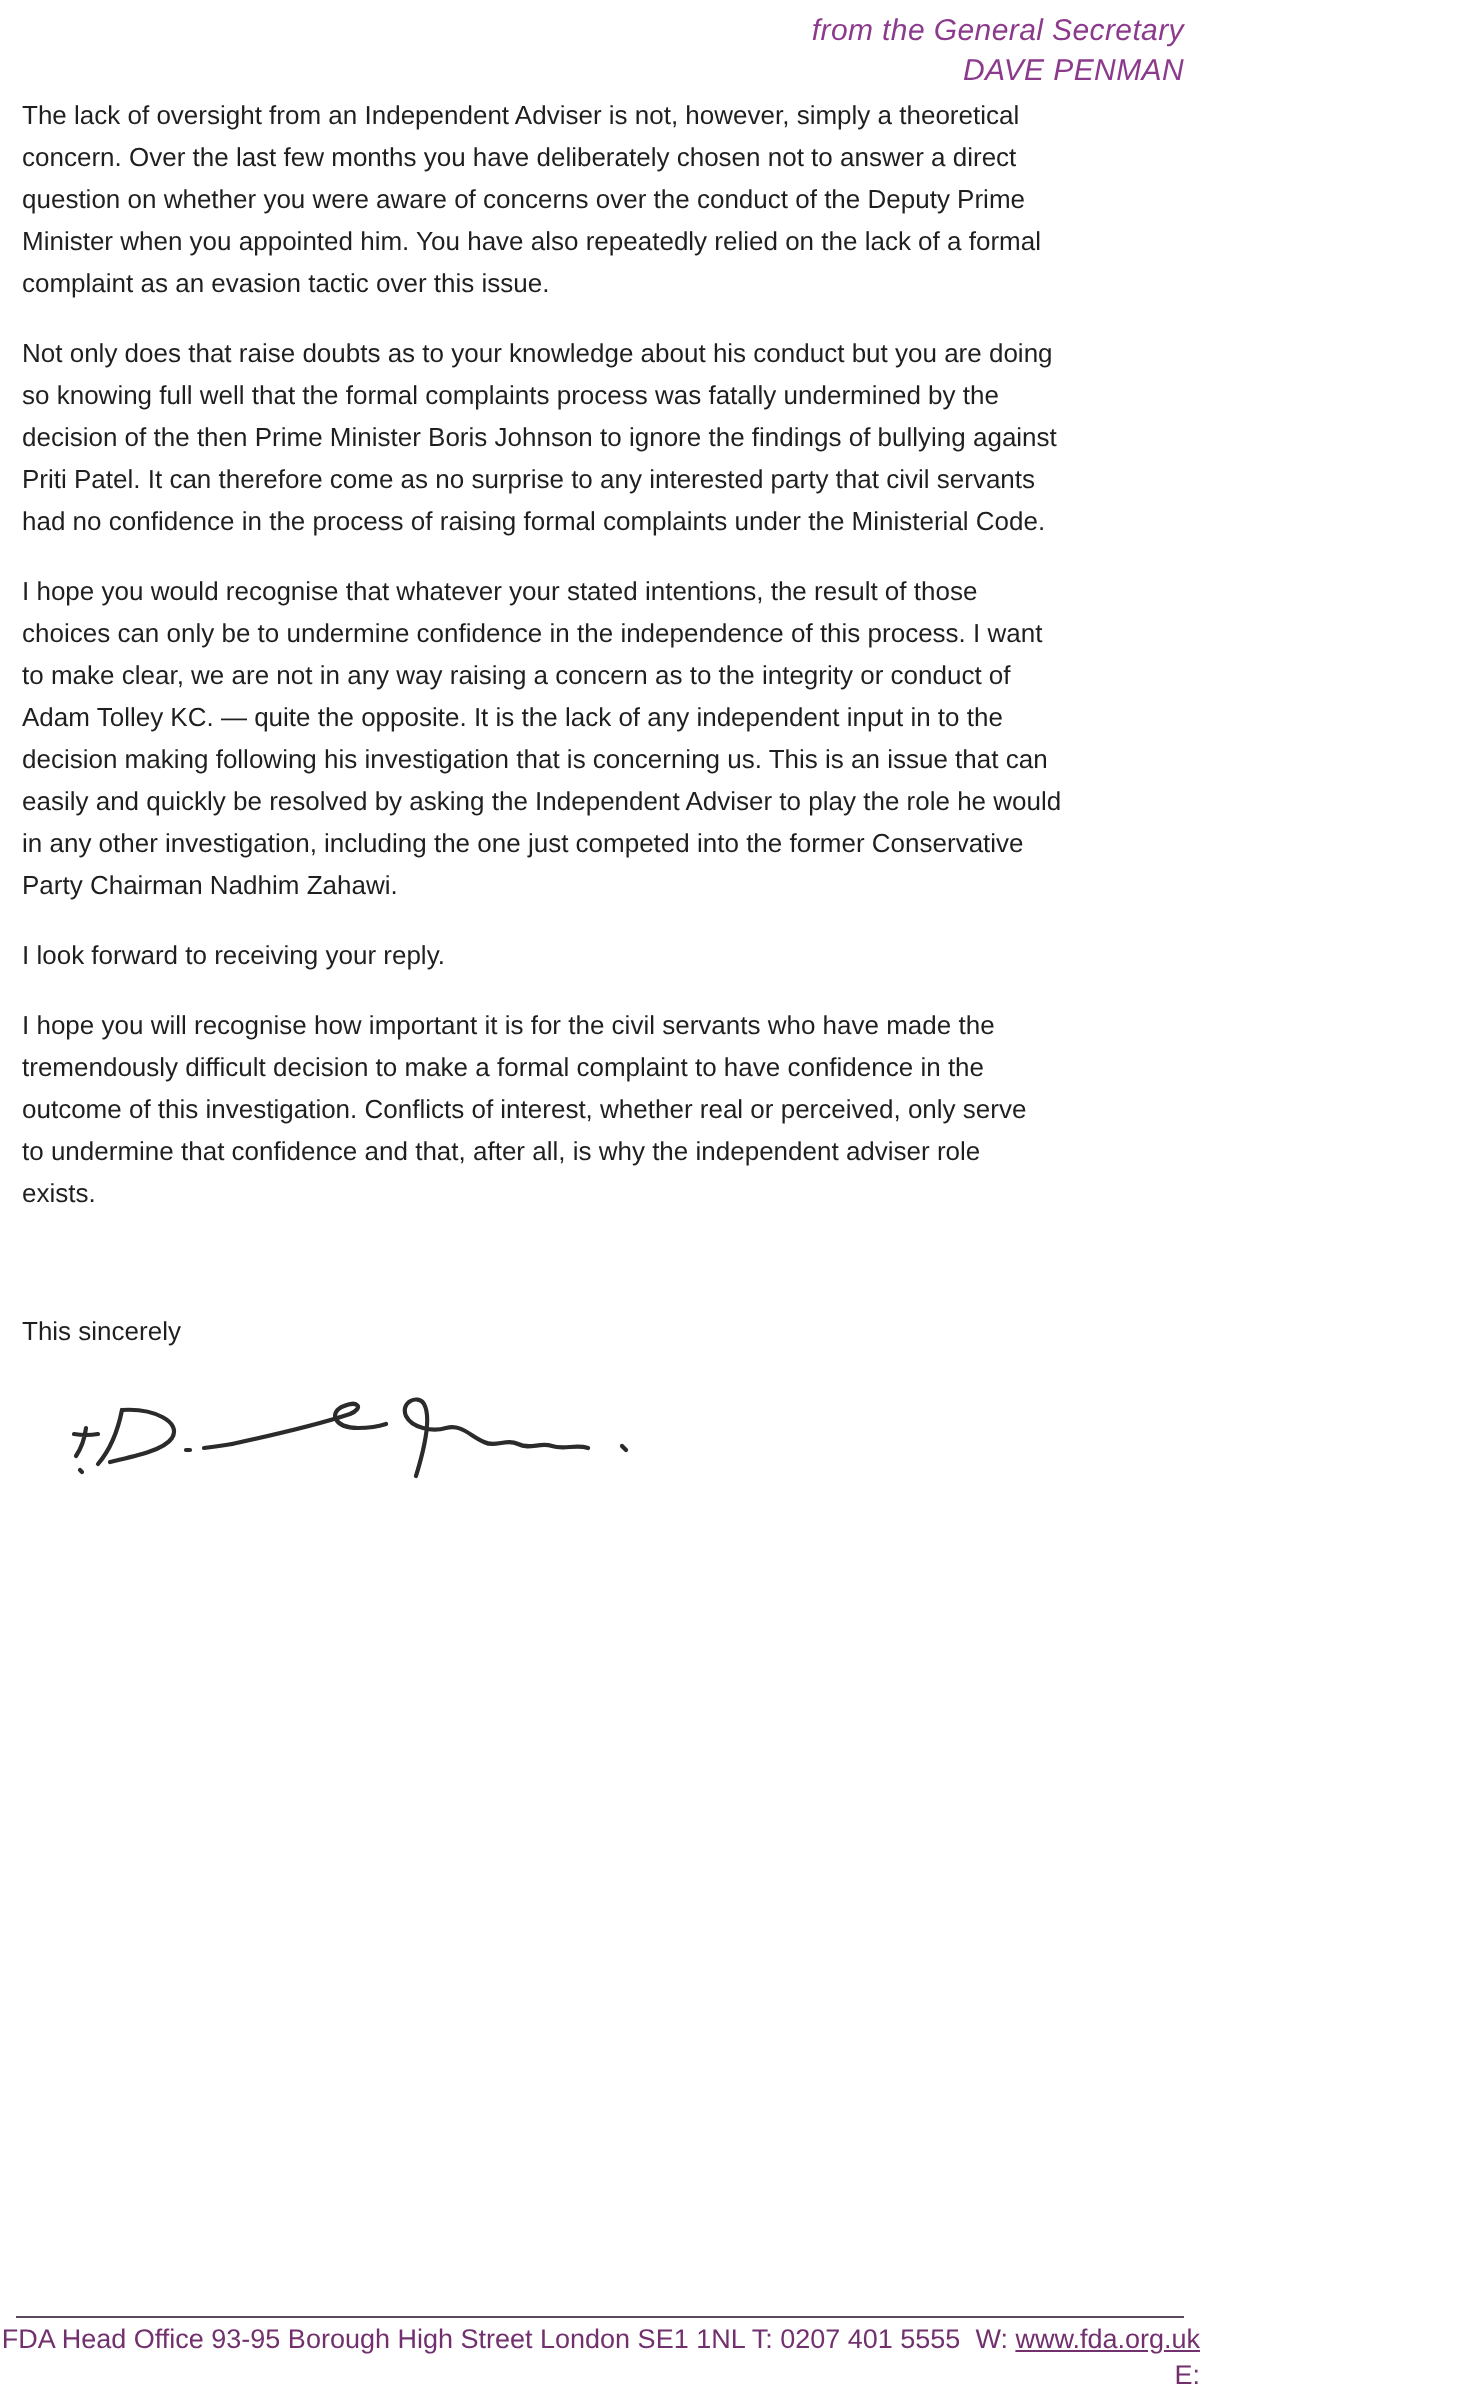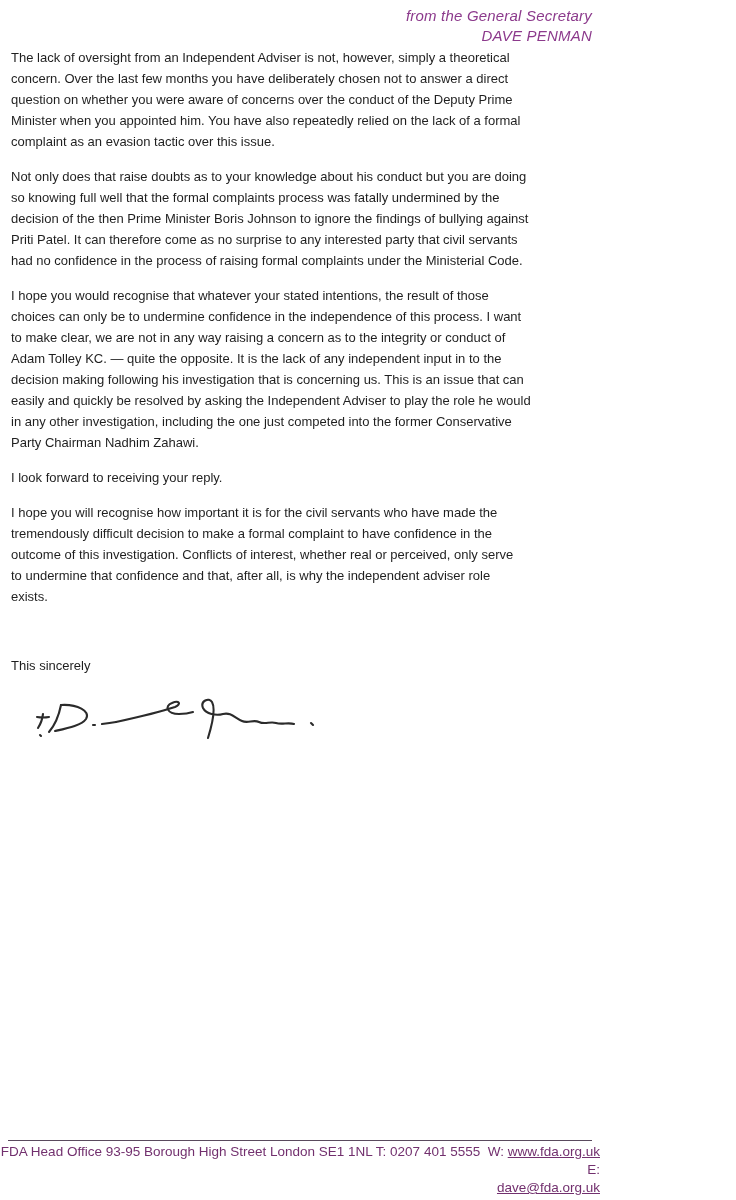--- a/index.html
+++ b/index.html
@@ -128,16 +128,15 @@
       <path d="M66 31 L68 31 M75 30 Q83 29 89 28"></path>
       <path d="M89 28 C112 23 136 17 148 13 C155 10 152 6 145 9 C137 12 140 20 152 20 C158 20 163 19 166 18"></path>
       <path d="M181 44 C185 31 189 15 185 8 C182 3 173 7 176 14 C179 20 189 22 196 20 C204 18 208 24 215 27 C221 30 226 25 232 28 C238 31 243 27 249 29 C255 31 261 28 267 30"></path>
       <path d="M284 29 L286 31"></path>
     </svg>
   </div>
 
   <div class="footer">
     <div class="footer-rule"></div>
     <div class="footer-line"><span>FDA Head Office 93-95 Borough High Street London SE1 1NL T: 0207 401 5555  W: </span><a class="footer-link">www.fda.org.uk</a><span>   E:</span></div>
-    <div class="footer-line"><a class="footer-link">dave@fda.org.uk</a></div>
   </div>
 
 </div>
 
 </body></html>

